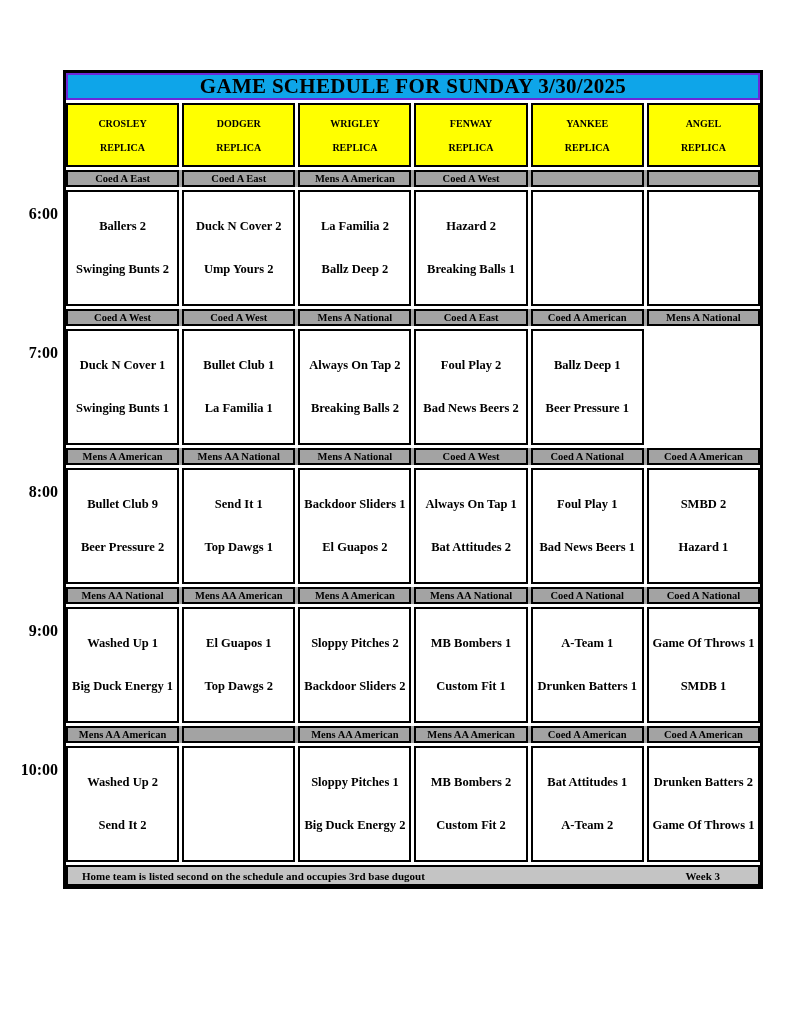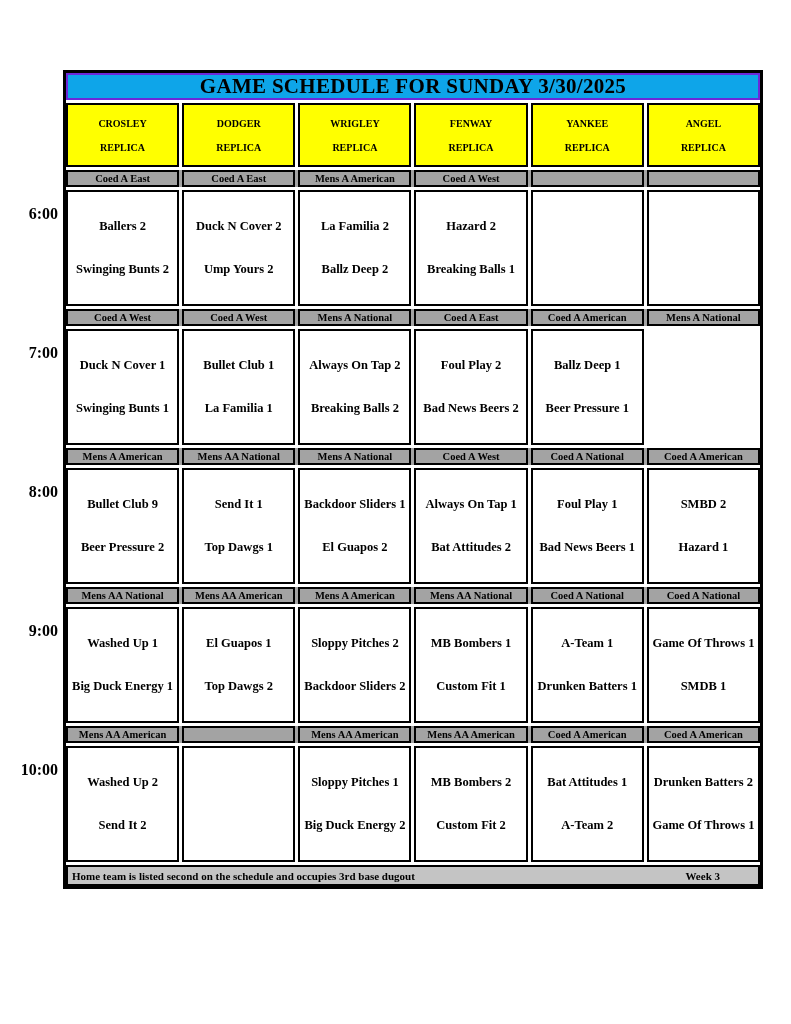--- a/index.html
+++ b/index.html
@@ -45,21 +45,21 @@
     display:flex; flex-direction:column; justify-content:space-around; align-items:center;
     font-weight:bold; font-size:12.5px; line-height:1.15; text-align:center; padding:13px 1px;
   }
   .team { width:100%; }
 
   .footer-row {
     box-sizing:border-box; border:2px solid #000; background:#C4C4C4;
     height:21px; display:flex; align-items:center; justify-content:space-between;
     font-weight:bold; font-size:11px;
   }
-  .footer-note { padding-left:4px; }
+  .footer-note { padding-left:14px; }
   .footer-week { padding-right:38px; }
 </style>
 </head>
 <body>
 
 <div class="page">
   <div class="schedule">
 
     <div class="title-row">GAME SCHEDULE FOR SUNDAY 3/30/2025</div>
 

